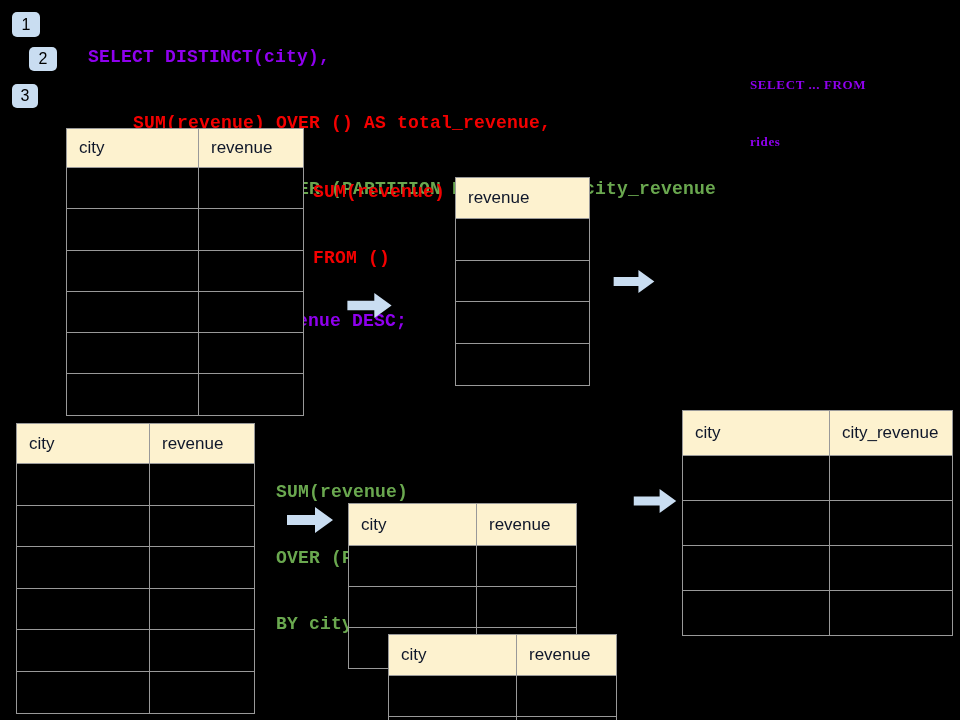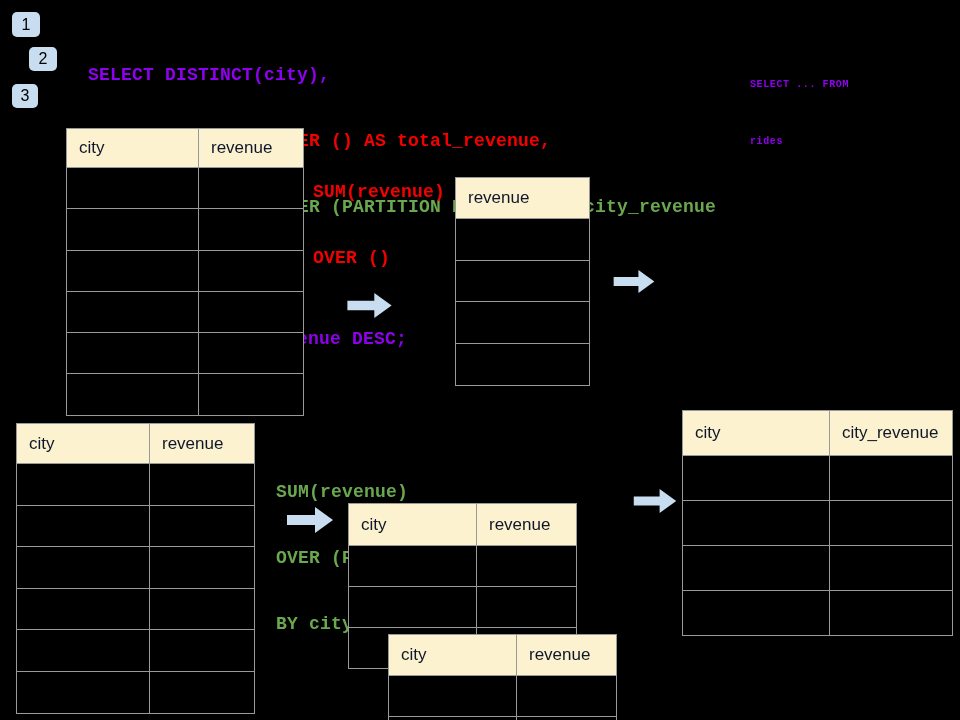--- a/index.html
+++ b/index.html
@@ -11,21 +11,21 @@
   .badge{position:absolute;width:28px;height:25px;border-radius:5px;background:var(--badge-blue,#c9ddf1);
          color:#000;font:16px/25px "Liberation Sans",sans-serif;text-align:center;}
 
   
   .code{position:absolute;font-family:"Liberation Mono",monospace;font-weight:bold;
         font-size:18px;line-height:22px;letter-spacing:.2px;white-space:pre;}
   .code-line{height:22px;}
   .c-purple{color:var(--code-purple,#8f00ee);}
   .c-red{color:var(--code-red,#f40000);}
   .c-green{color:var(--code-green,#6aa84f);}
-  .side-note{font-size:10px;line-height:19px;letter-spacing:.6px;}
+  .side-note{font-size:13px;line-height:19px;letter-spacing:.6px;font-family:Liberation Serif, serif;}
 
   
   .tbl{position:absolute;border-collapse:collapse;table-layout:fixed;}
   .tbl td{border:1px solid var(--border-gray,#999);padding:0;background:#000;}
   .tbl thead td{background:var(--header-bg,#fdf2cf);color:#0f172a;
                 font:17px "Liberation Sans",sans-serif;padding:0 0 0 12px;vertical-align:middle;}
   .overlap{z-index:5;}
 
   
   .arrow{position:absolute;}
@@ -33,36 +33,36 @@
 </style>
 </head>
 <body>
 
 <div class="stage">
 
   <div class="badge" style="left:12px;top:12px;">1</div>
   <div class="badge" style="left:29px;top:47px;height:24px;line-height:24px;">2</div>
   <div class="badge" style="left:12px;top:84px;width:26px;height:24px;line-height:24px;">3</div>
 
-  <div class="code" style="left:88px;top:20px;">
+  <div class="code" style="left:88px;top:2px;">
     <div class="code-line c-purple">SELECT DISTINCT(city),</div>
     <div class="code-line c-red" style="margin-left:45px;">SUM(revenue) OVER () AS total_revenue,</div>
     <div class="code-line c-green" style="margin-left:45px;">SUM(revenue) OVER (PARTITION BY city) as city_revenue</div>
     <div class="code-line c-purple" style="margin-left:22px;">FROM rides</div>
     <div class="code-line c-purple" style="margin-left:22px;">ORDER by city_revenue DESC;</div>
   </div>
 
   <div class="code side-note c-purple" style="left:750px;top:37px;">
     <div style="height:19px;">SELECT ... FROM</div>
     <div style="height:19px;">rides</div>
   </div>
 
   <div class="code c-red" style="left:313px;top:137px;">
     <div class="code-line">SUM(revenue)</div>
-    <div class="code-line">OVER ()</div>
+    <div class="code-line">FROM ()</div>
   </div>
 
   <div class="code c-green" style="left:276px;top:437px;">
     <div class="code-line">SUM(revenue)</div>
     <div class="code-line">OVER (PARTITION</div>
     <div class="code-line">BY city)</div>
   </div>
 
   <table class="tbl" style="left:66px;top:128px;width:238px;">
     <thead>

